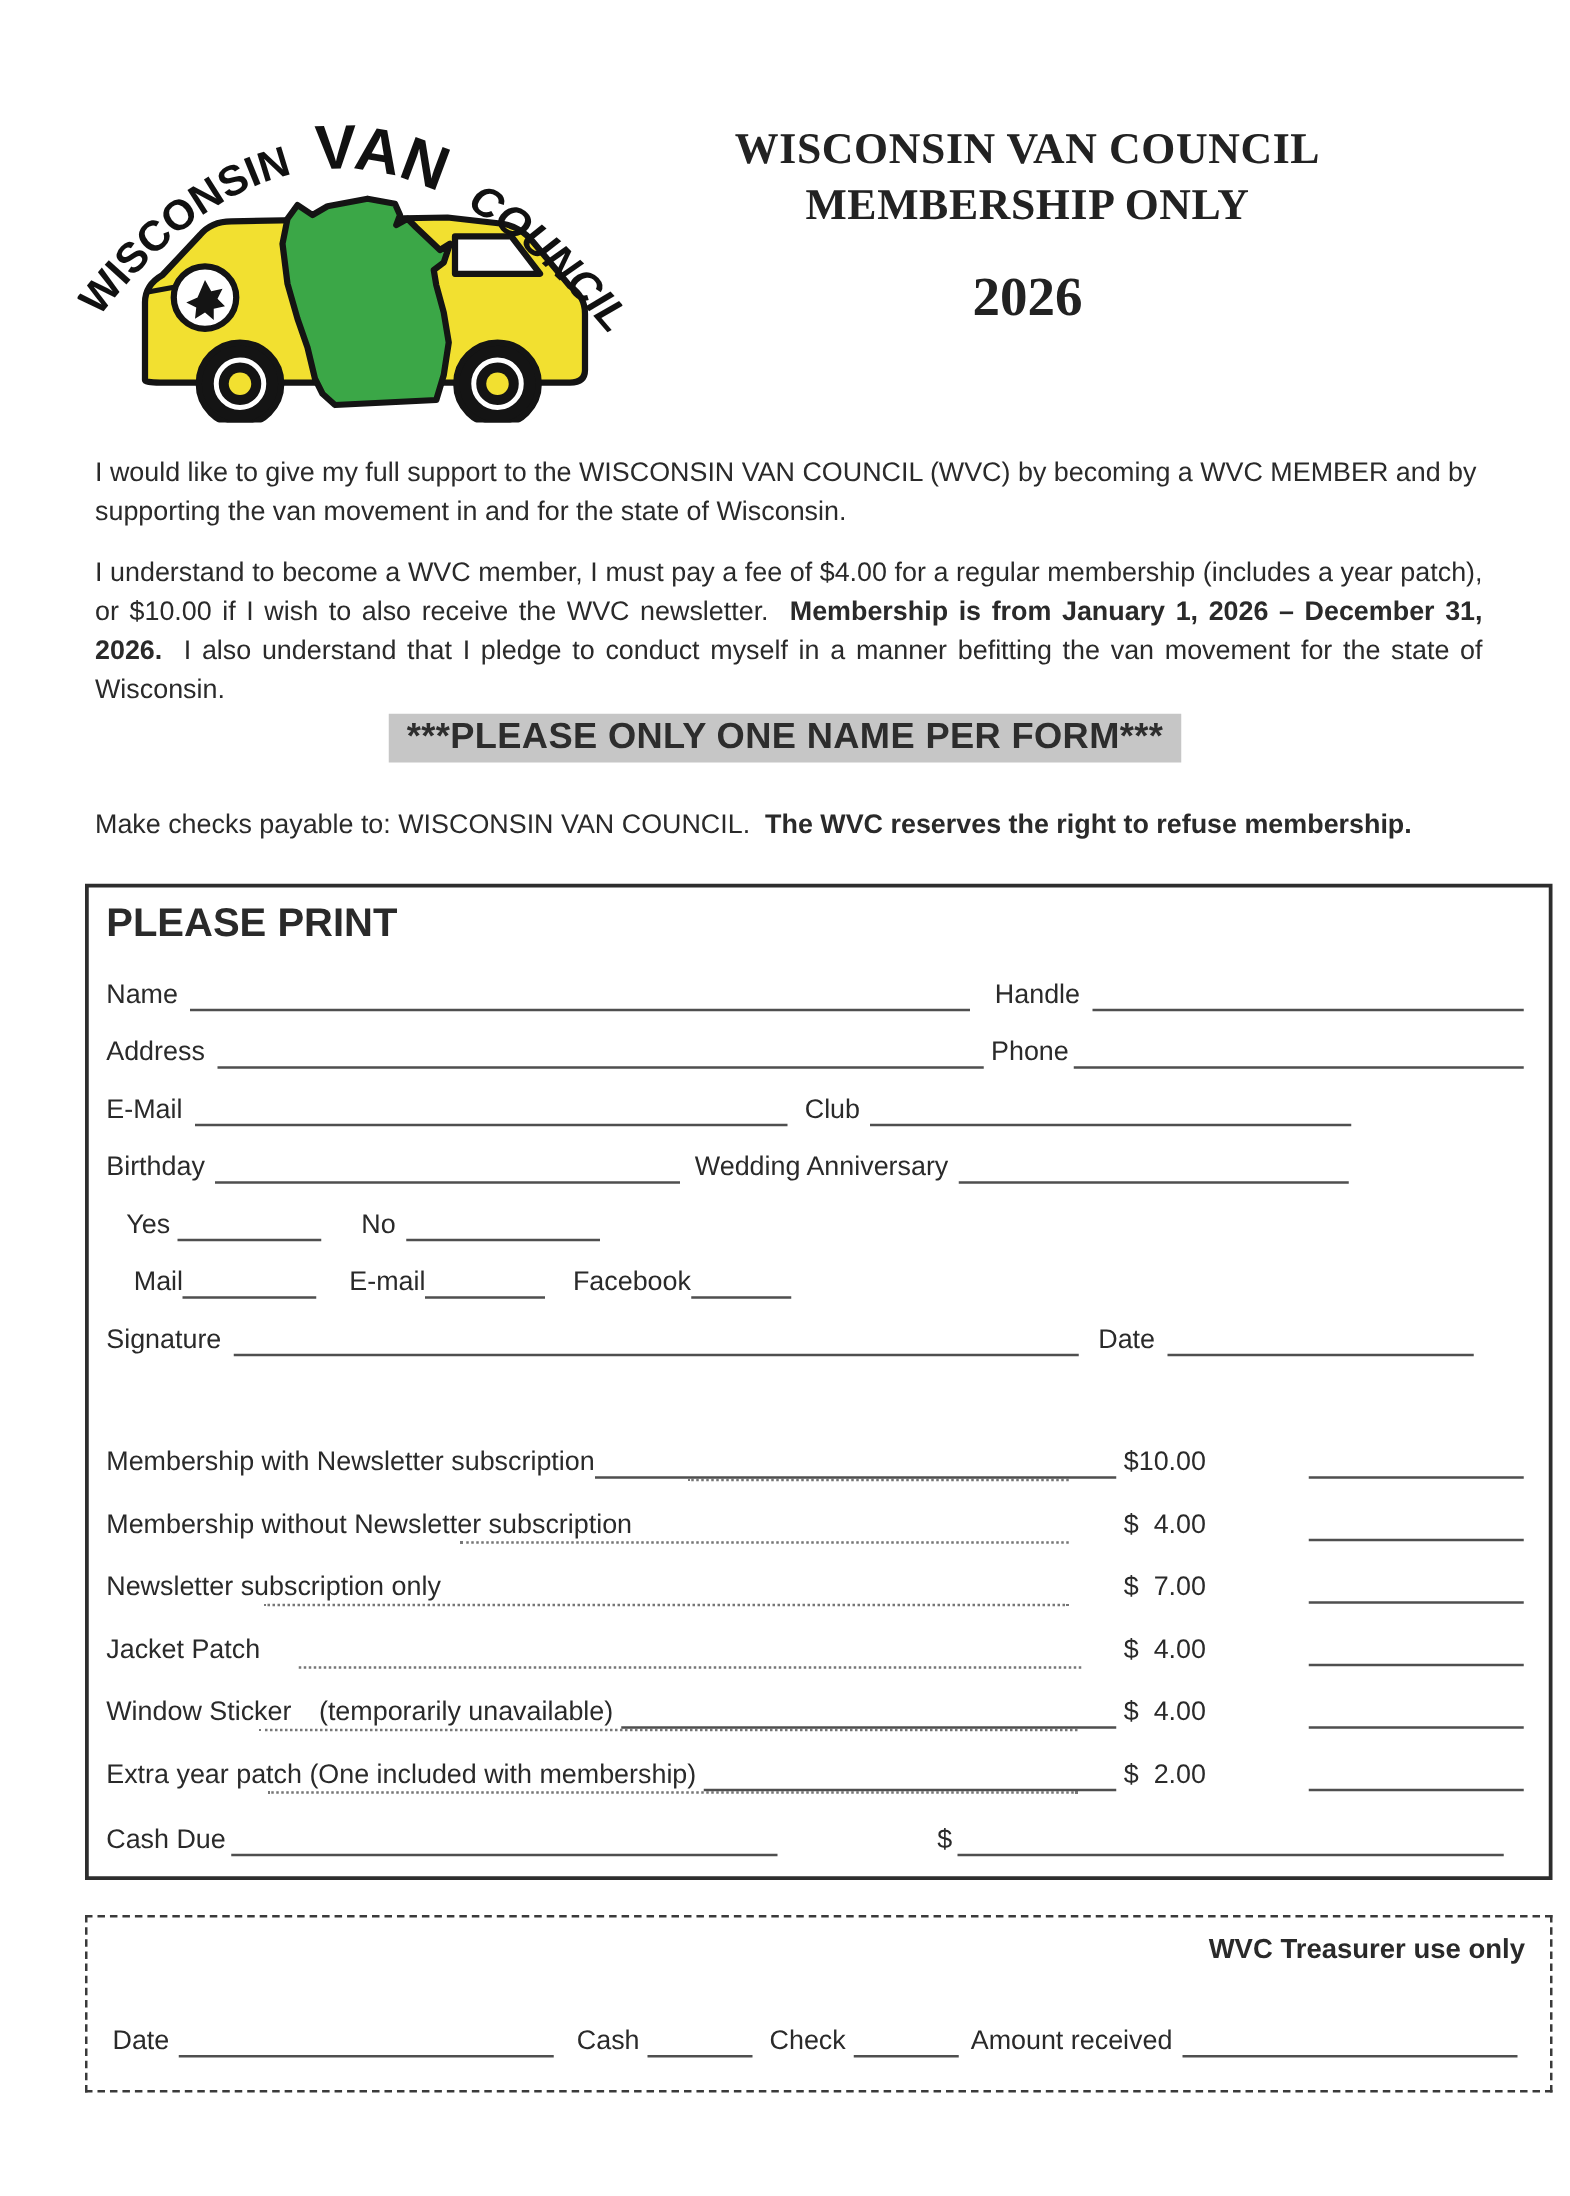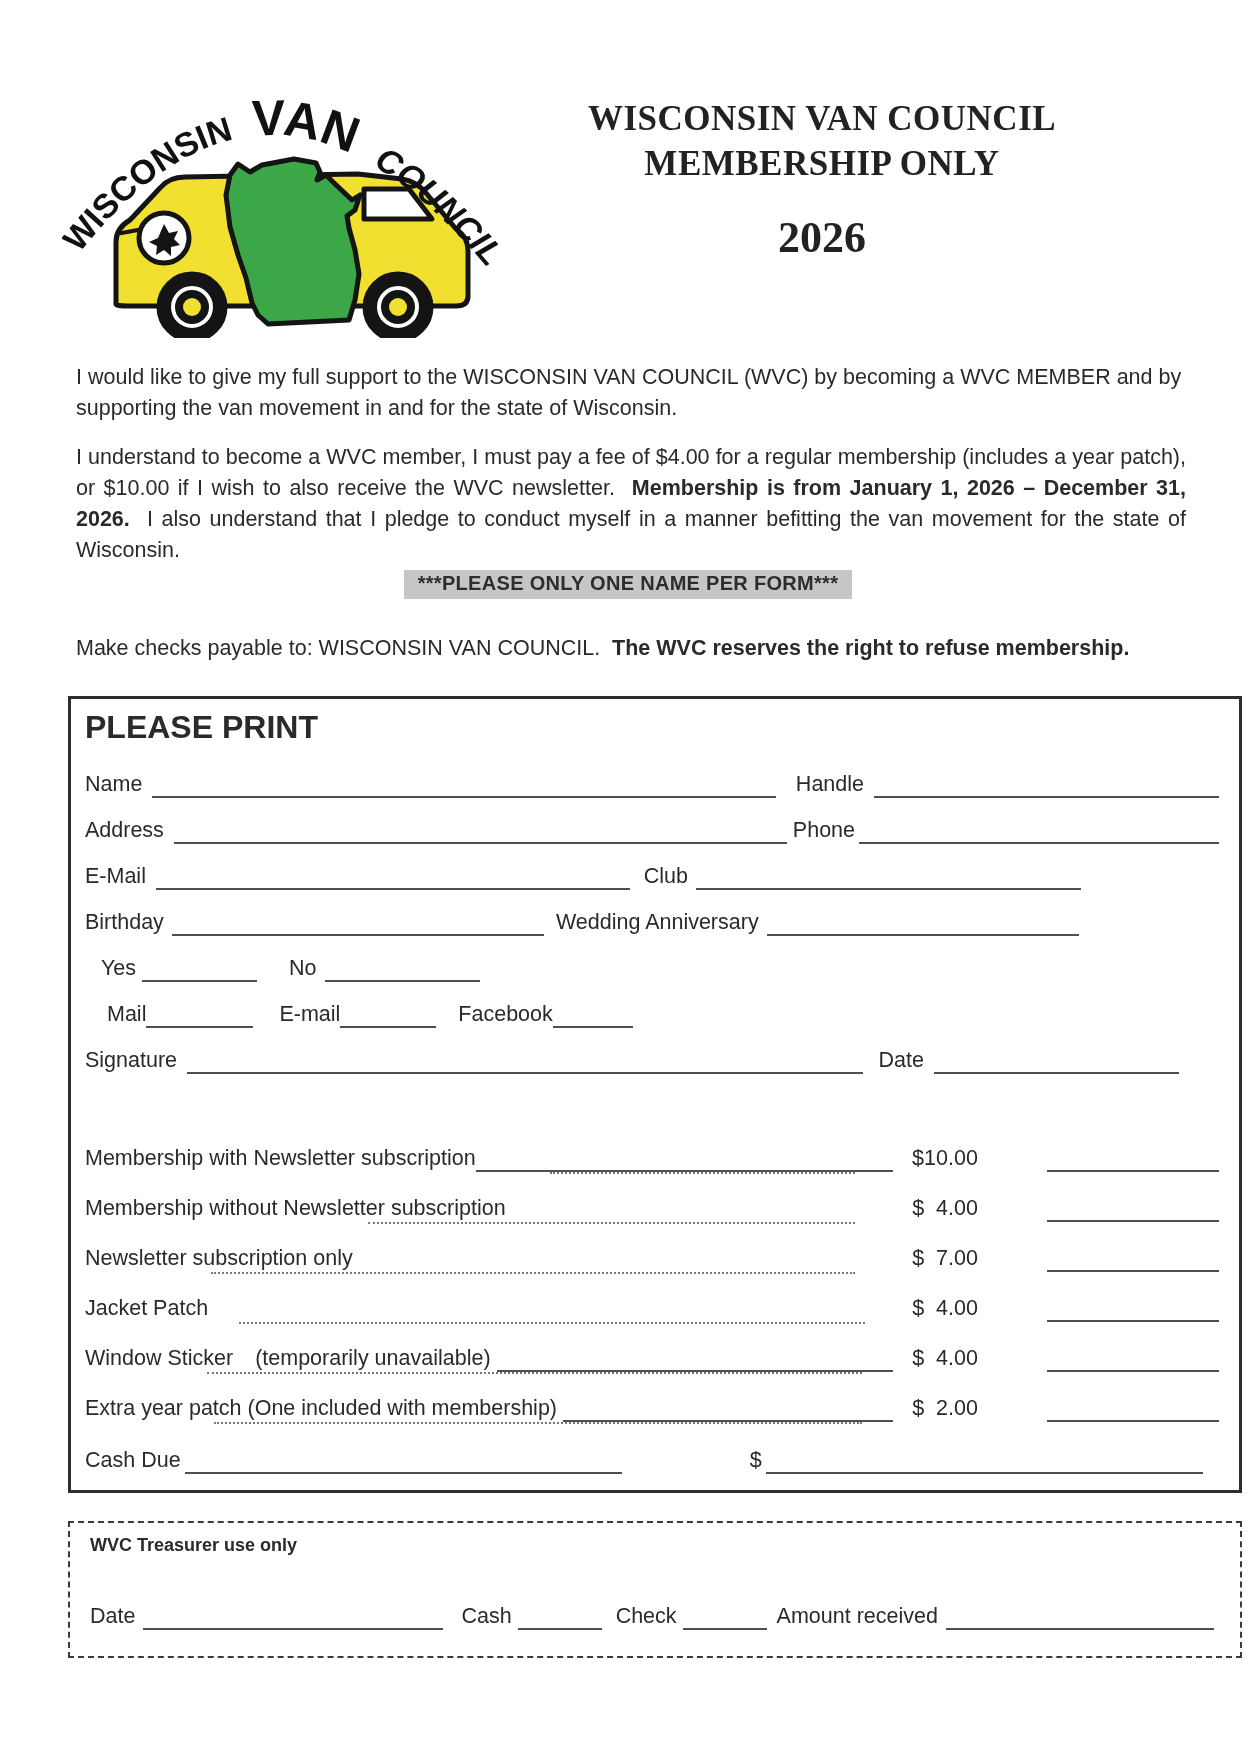--- a/index.html
+++ b/index.html
@@ -18,49 +18,49 @@
   }
   .doc-year {
     font-family:"Liberation Serif", serif; font-weight:bold; font-size:44px;
     margin-top:26px; color:#222;
   }
   
   .para { margin:20px 70px 0 76px; font-size:21.5px; line-height:31px; }
   .para.justify { text-align:justify; margin-top:18px; }
   .banner {
     width:fit-content; margin:4px auto 0; background:#c6c6c6; color:#2d2d2d;
-    font-weight:bold; font-size:20px; padding:2px 14px 4px; letter-spacing:0.3px;
+    font-weight:bold; font-size:29px; padding:2px 14px 4px; letter-spacing:0.3px;
   }
   .return-block { margin:34px 70px 0 76px; font-size:21.5px; line-height:31px; }
   
   .main-box {
     margin:32px 0 0 68px; width:1174px; border:3px solid #2d2d2d;
     padding:8px 20px 16px 14px; background:#fff;
   }
   .pp-heading { font-weight:bold; font-size:32px; margin:2px 0 6px; }
   .f-row { display:flex; align-items:flex-end; height:46px; font-size:21.5px; }
   .lbl { white-space:pre; padding-bottom:1px; }
   .ln { border-bottom:2px solid #4f4f4f; height:12px; display:inline-block; }
   .flex { flex:1 1 auto; }
   .sp { display:inline-block; height:1px; }
   b { font-weight:bold; }
   
   .fees { margin-top:50px; }
-  .fee-row { display:flex; align-items:flex-end; height:48px; font-size:21.5px;text-align:center; }
+  .fee-row { display:flex; align-items:flex-end; height:48px; font-size:21.5px; }
   .fee-price { width:92px; white-space:pre; margin-left:6px; padding-bottom:1px; }
   .fee-gap { width:56px; }
   .fee-blank { width:172px; }
   .dots { height:0; border-top:2px dotted #777; }
   .total-row { margin-top:2px; }
   
   .treasurer-box {
     margin:28px 0 0 68px; width:1174px; border:2px dashed #3a3a3a;
     padding:12px 20px 26px 20px;
   }
-  .tr-title { text-align:left; font-weight:bold; font-size:18px; }
+  .tr-title { text-align:right; font-weight:bold; font-size:22px; }
   .tr-row { display:flex; align-items:flex-end; margin-top:40px; font-size:21.5px; height:34px; }
 </style>
 </head>
 <body>
 
 <div class="page">
 
   <div class="top-row">
     <div class="logo-wrap">
       <svg width="436" height="272" viewBox="0 0 436 272">

